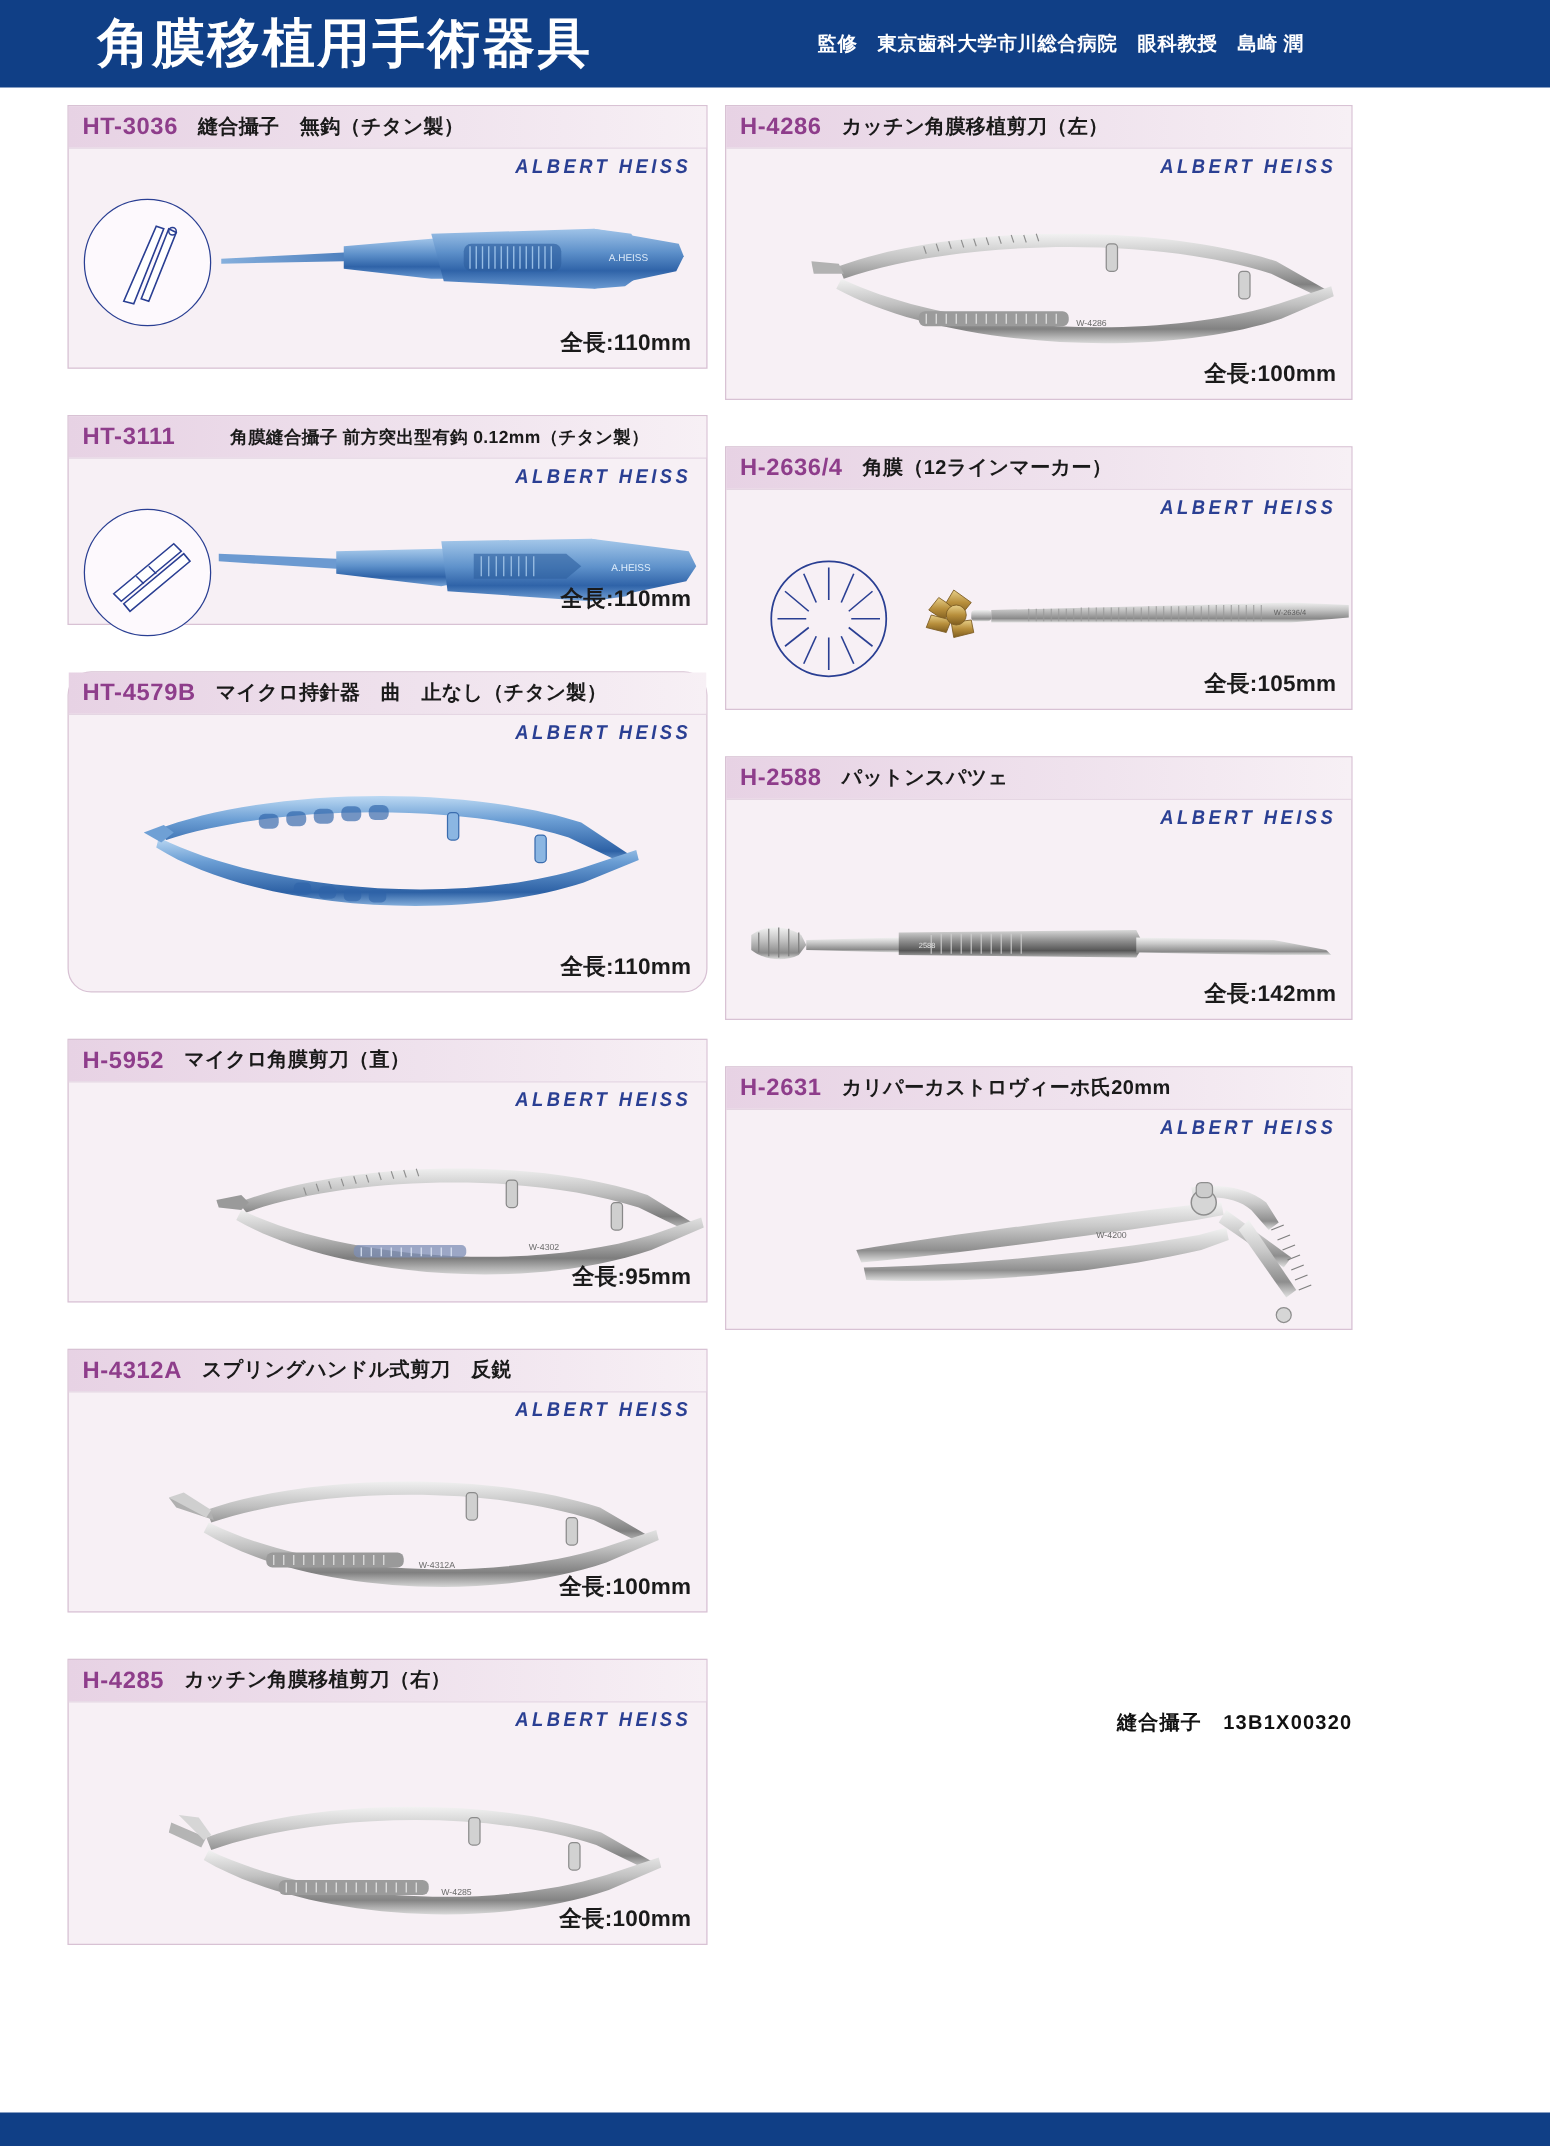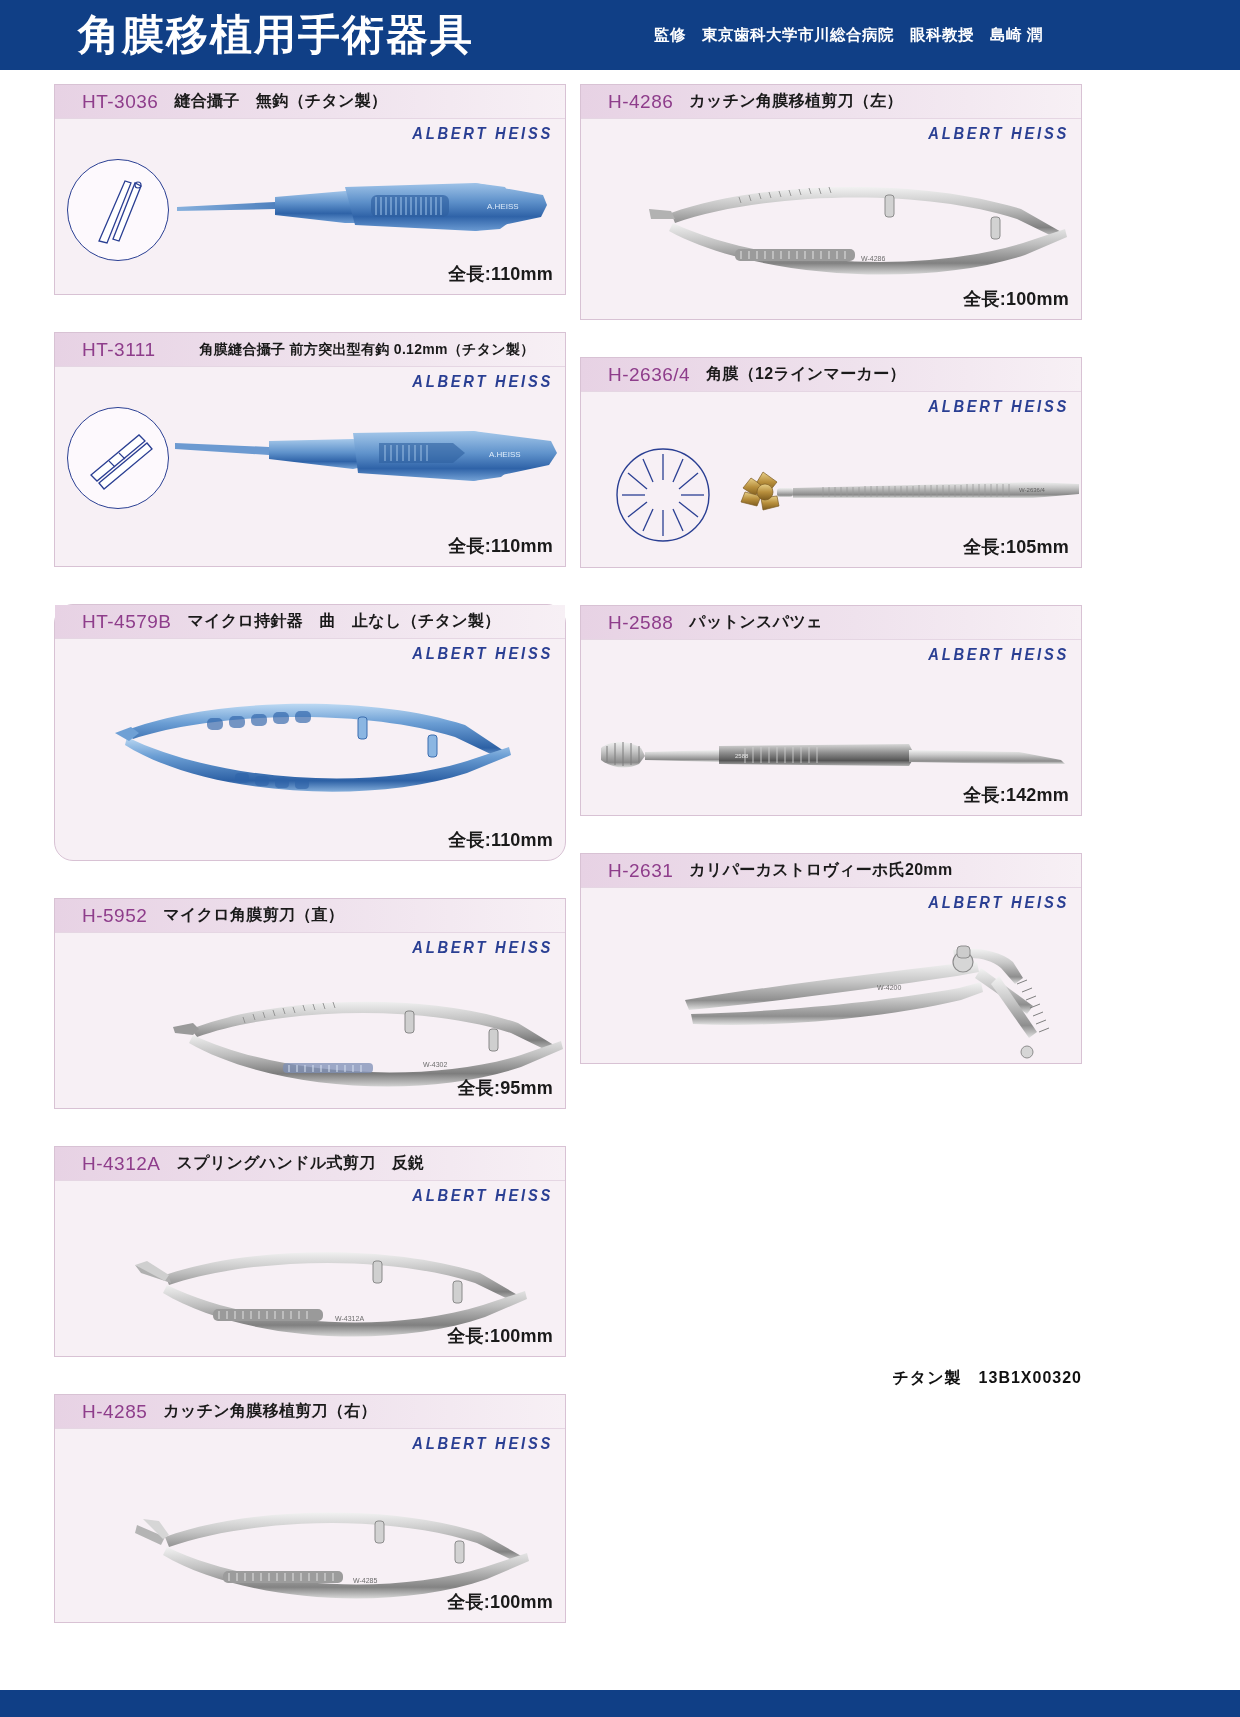--- a/index.html
+++ b/index.html
@@ -68,22 +68,22 @@
   .card-head {
     height: 33px;
     background: linear-gradient(to right, #e7d2e4 0%, #efe2ed 55%, #f7f0f5 100%);
     display: flex;
     align-items: center;
     border-bottom: 1px solid #e5d6e3;
   }
   .code {
     color: #8e3d8b;
     font-size: 19px;
-    font-weight: normal;
-    margin-left: 27px;
+    font-weight: bold;
+    margin-left: 11px;
     letter-spacing: 0.5px;
     white-space: nowrap;
   }
   .name {
     color: #1a1a1a;
     font-size: 16px;
     font-weight: bold;
     margin-left: 16px;
     letter-spacing: 0.3px;
     white-space: nowrap;
@@ -190,21 +190,21 @@
           <line x1="261" y1="30" x2="261" y2="48"></line>
             <line x1="266" y1="30" x2="266" y2="48"></line>
         </g>
         <path d="M300 16 L368 28 L372 38 L366 50 L300 64 Z" fill="url(#ti1)"></path>
         <text x="312" y="42" font-size="8" fill="#dceaf8" font-family="'Liberation Sans',sans-serif">A.HEISS</text>
       </svg>
     </div>
     <div class="length">全長:110mm</div>
   </div>
 
-  <div class="card" style="height:235px;">
+  <div class="card" style="height:168px;">
     <div class="card-head">
       <span class="code">HT-3111</span>
       <span class="name" style="font-size:14px;margin-left:44px;">角膜縫合攝子 前方突出型有鈎 0.12mm（チタン製）</span>
     </div>
     <div class="brand">ALBERT HEISS</div>
     <div class="photo">
       <div class="diagram-circle" style="left:12px; top:40px; width:100px; height:100px;"></div>
       <svg class="art" style="left:14px; top:42px;" width="96" height="96" viewBox="0 0 96 96">
         <path d="M22 66 L70 26 L76 32 L28 72 Z" fill="#fff" stroke="#2a3f93" stroke-width="1.3"></path>
         <path d="M30 74 L78 34 L83 40 L35 80 Z" fill="#fff" stroke="#2a3f93" stroke-width="1.3"></path>
@@ -652,15 +652,15 @@
         <rect x="276" y="6" width="13" height="12" rx="4" fill="#cccccc" stroke="#8e8e8e" stroke-width="1"></rect>
         <circle cx="346" cy="112" r="6" fill="#d6d6d6" stroke="#8e8e8e" stroke-width="1"></circle>
         <text x="196" y="50" font-size="7" fill="#6a6a6a" font-family="'Liberation Sans',sans-serif">W-4200</text>
       </svg>
     </div>
     <div class="length"></div>
   </div>
 
 </div>
 
-<div class="permit">チタン製　13B1X00320</div>
+<div class="permit">縫合攝子　13B1X00320</div>
 
 <div class="footer"></div>
 
 </body></html>

